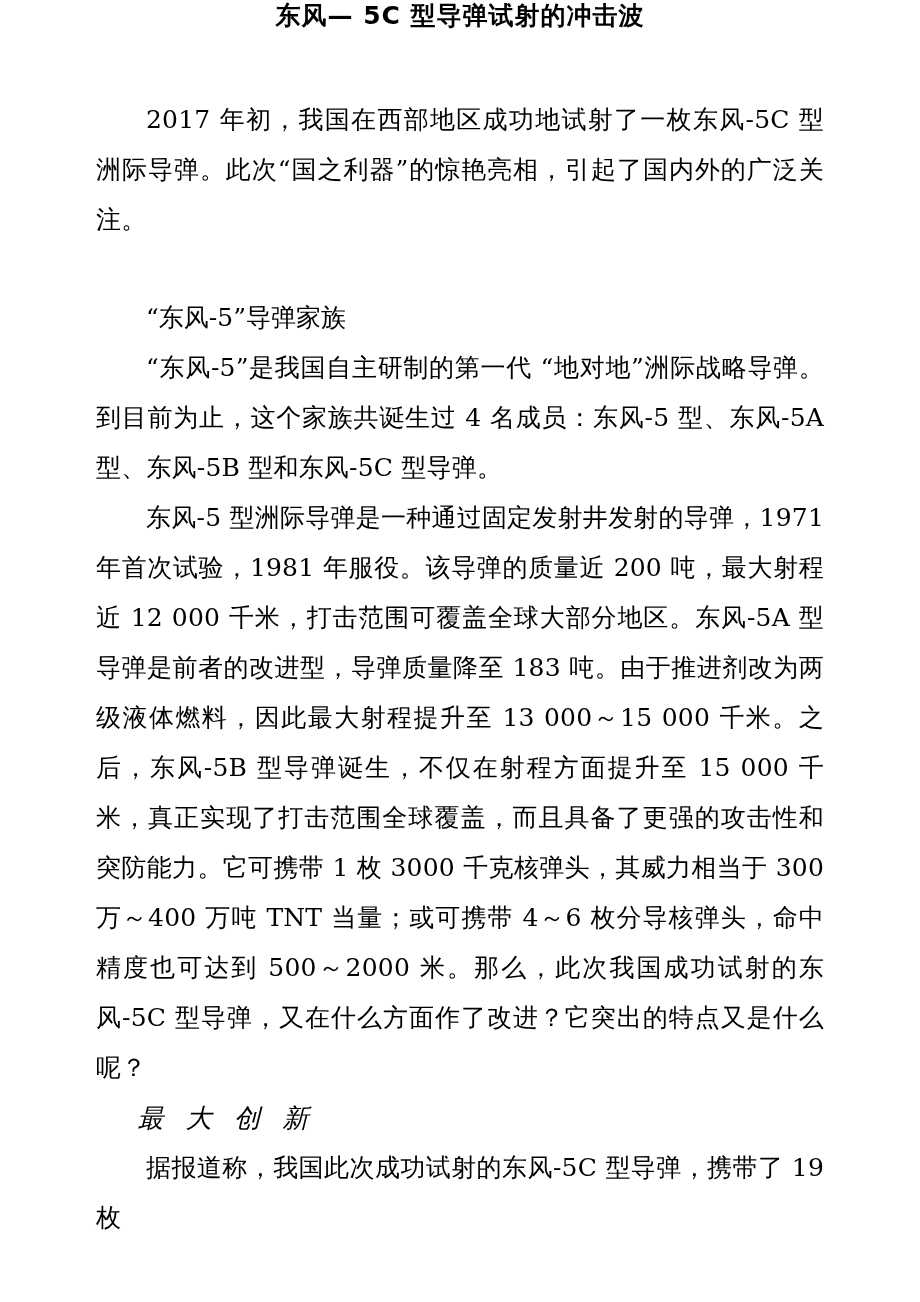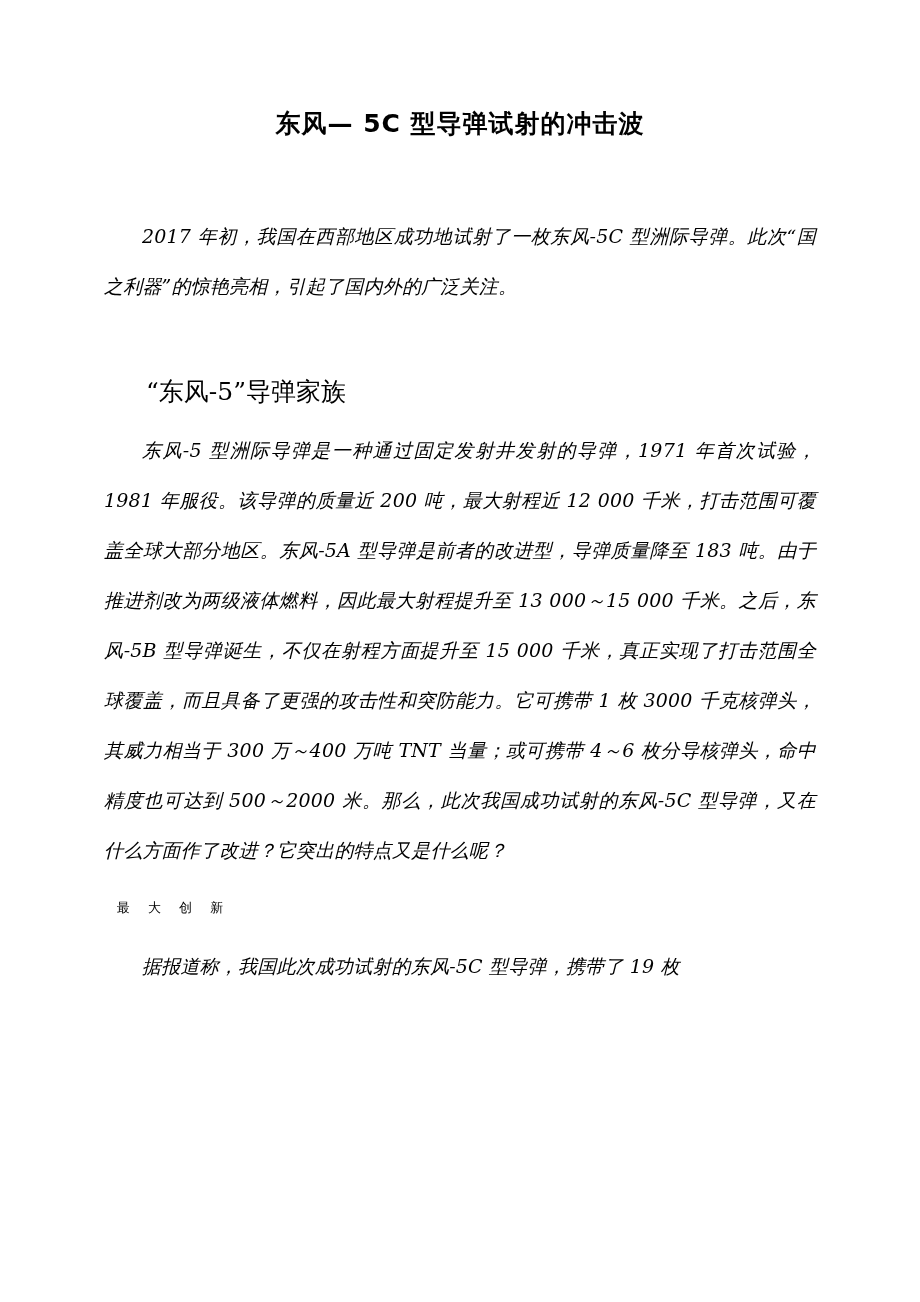--- a/index.html
+++ b/index.html
@@ -18,78 +18,78 @@
   }
   .content {
     position: absolute;
     left: 96px;
     top: 0;
     width: 728px;
     height: 1302px;
   }
   .doc-title {
     margin: 0;
-    padding-top: 108px;
     font-family: "DejaVu Sans", "Liberation Sans", sans-serif;
     font-size: 25px;
     font-weight: bold;
     text-align: center;
     letter-spacing: 1px;
     line-height: 1.3;
   }
   .para {
-    margin: 8px;
-    font-size: 19px;
+    margin: 0;
+    font-size: 25px;
     line-height: 50px;
     text-align: justify;
     text-justify: inter-ideograph;
     letter-spacing: 0.2px;
-    font-style: italic;
   }
   .indent2 {
     text-indent: 2em;
   }
   .spacer-lg {
     height: 62px;
   }
   .spacer-md {
     height: 48px;
   }
   .heading-inline {
     margin: 0;
     font-size: 25px;
     line-height: 50px;
     text-indent: 2em;
     font-weight: normal;
   }
   .heading-spaced {
     margin: 0;
-    font-size: 13px;
+    font-size: 26px;
     line-height: 50px;
     text-indent: 1.6em;
     letter-spacing: 7px;
     font-weight: normal;
+    font-style: italic;
   }
 </style>
 </head>
 <body>
 
 <div class="page">
   <div class="content">
 
     <h1 class="doc-title">东风— 5C 型导弹试射的冲击波</h1>
 
     <div class="spacer-lg"></div>
 
     <p class="para indent2">2017 年初，我国在西部地区成功地试射了一枚东风-5C 型洲际导弹。此次“国之利器”的惊艳亮相，引起了国内外的广泛关注。</p>
 
     <div class="spacer-md"></div>
 
     <p class="heading-inline">“东风-5”导弹家族</p>
 
+    <p class="para indent2">“东风-5”是我国自主研制的第一代 “地对地”洲际战略导弹。到目前为止，这个家族共诞生过 4 名成员：东风-5 型、东风-5A 型、东风-5B 型和东风-5C 型导弹。</p>
 
     <p class="para indent2">东风-5 型洲际导弹是一种通过固定发射井发射的导弹，1971 年首次试验，1981 年服役。该导弹的质量近 200 吨，最大射程近 12 000 千米，打击范围可覆盖全球大部分地区。东风-5A 型导弹是前者的改进型，导弹质量降至 183 吨。由于推进剂改为两级液体燃料，因此最大射程提升至 13 000～15 000 千米。之后，东风-5B 型导弹诞生，不仅在射程方面提升至 15 000 千米，真正实现了打击范围全球覆盖，而且具备了更强的攻击性和突防能力。它可携带 1 枚 3000 千克核弹头，其威力相当于 300 万～400 万吨 TNT 当量；或可携带 4～6 枚分导核弹头，命中精度也可达到 500～2000 米。那么，此次我国成功试射的东风-5C 型导弹，又在什么方面作了改进？它突出的特点又是什么呢？</p>
 
     <p class="heading-spaced">最 大 创 新</p>
 
     <p class="para indent2">据报道称，我国此次成功试射的东风-5C 型导弹，携带了 19 枚</p>
 
   </div>
 </div>
 

